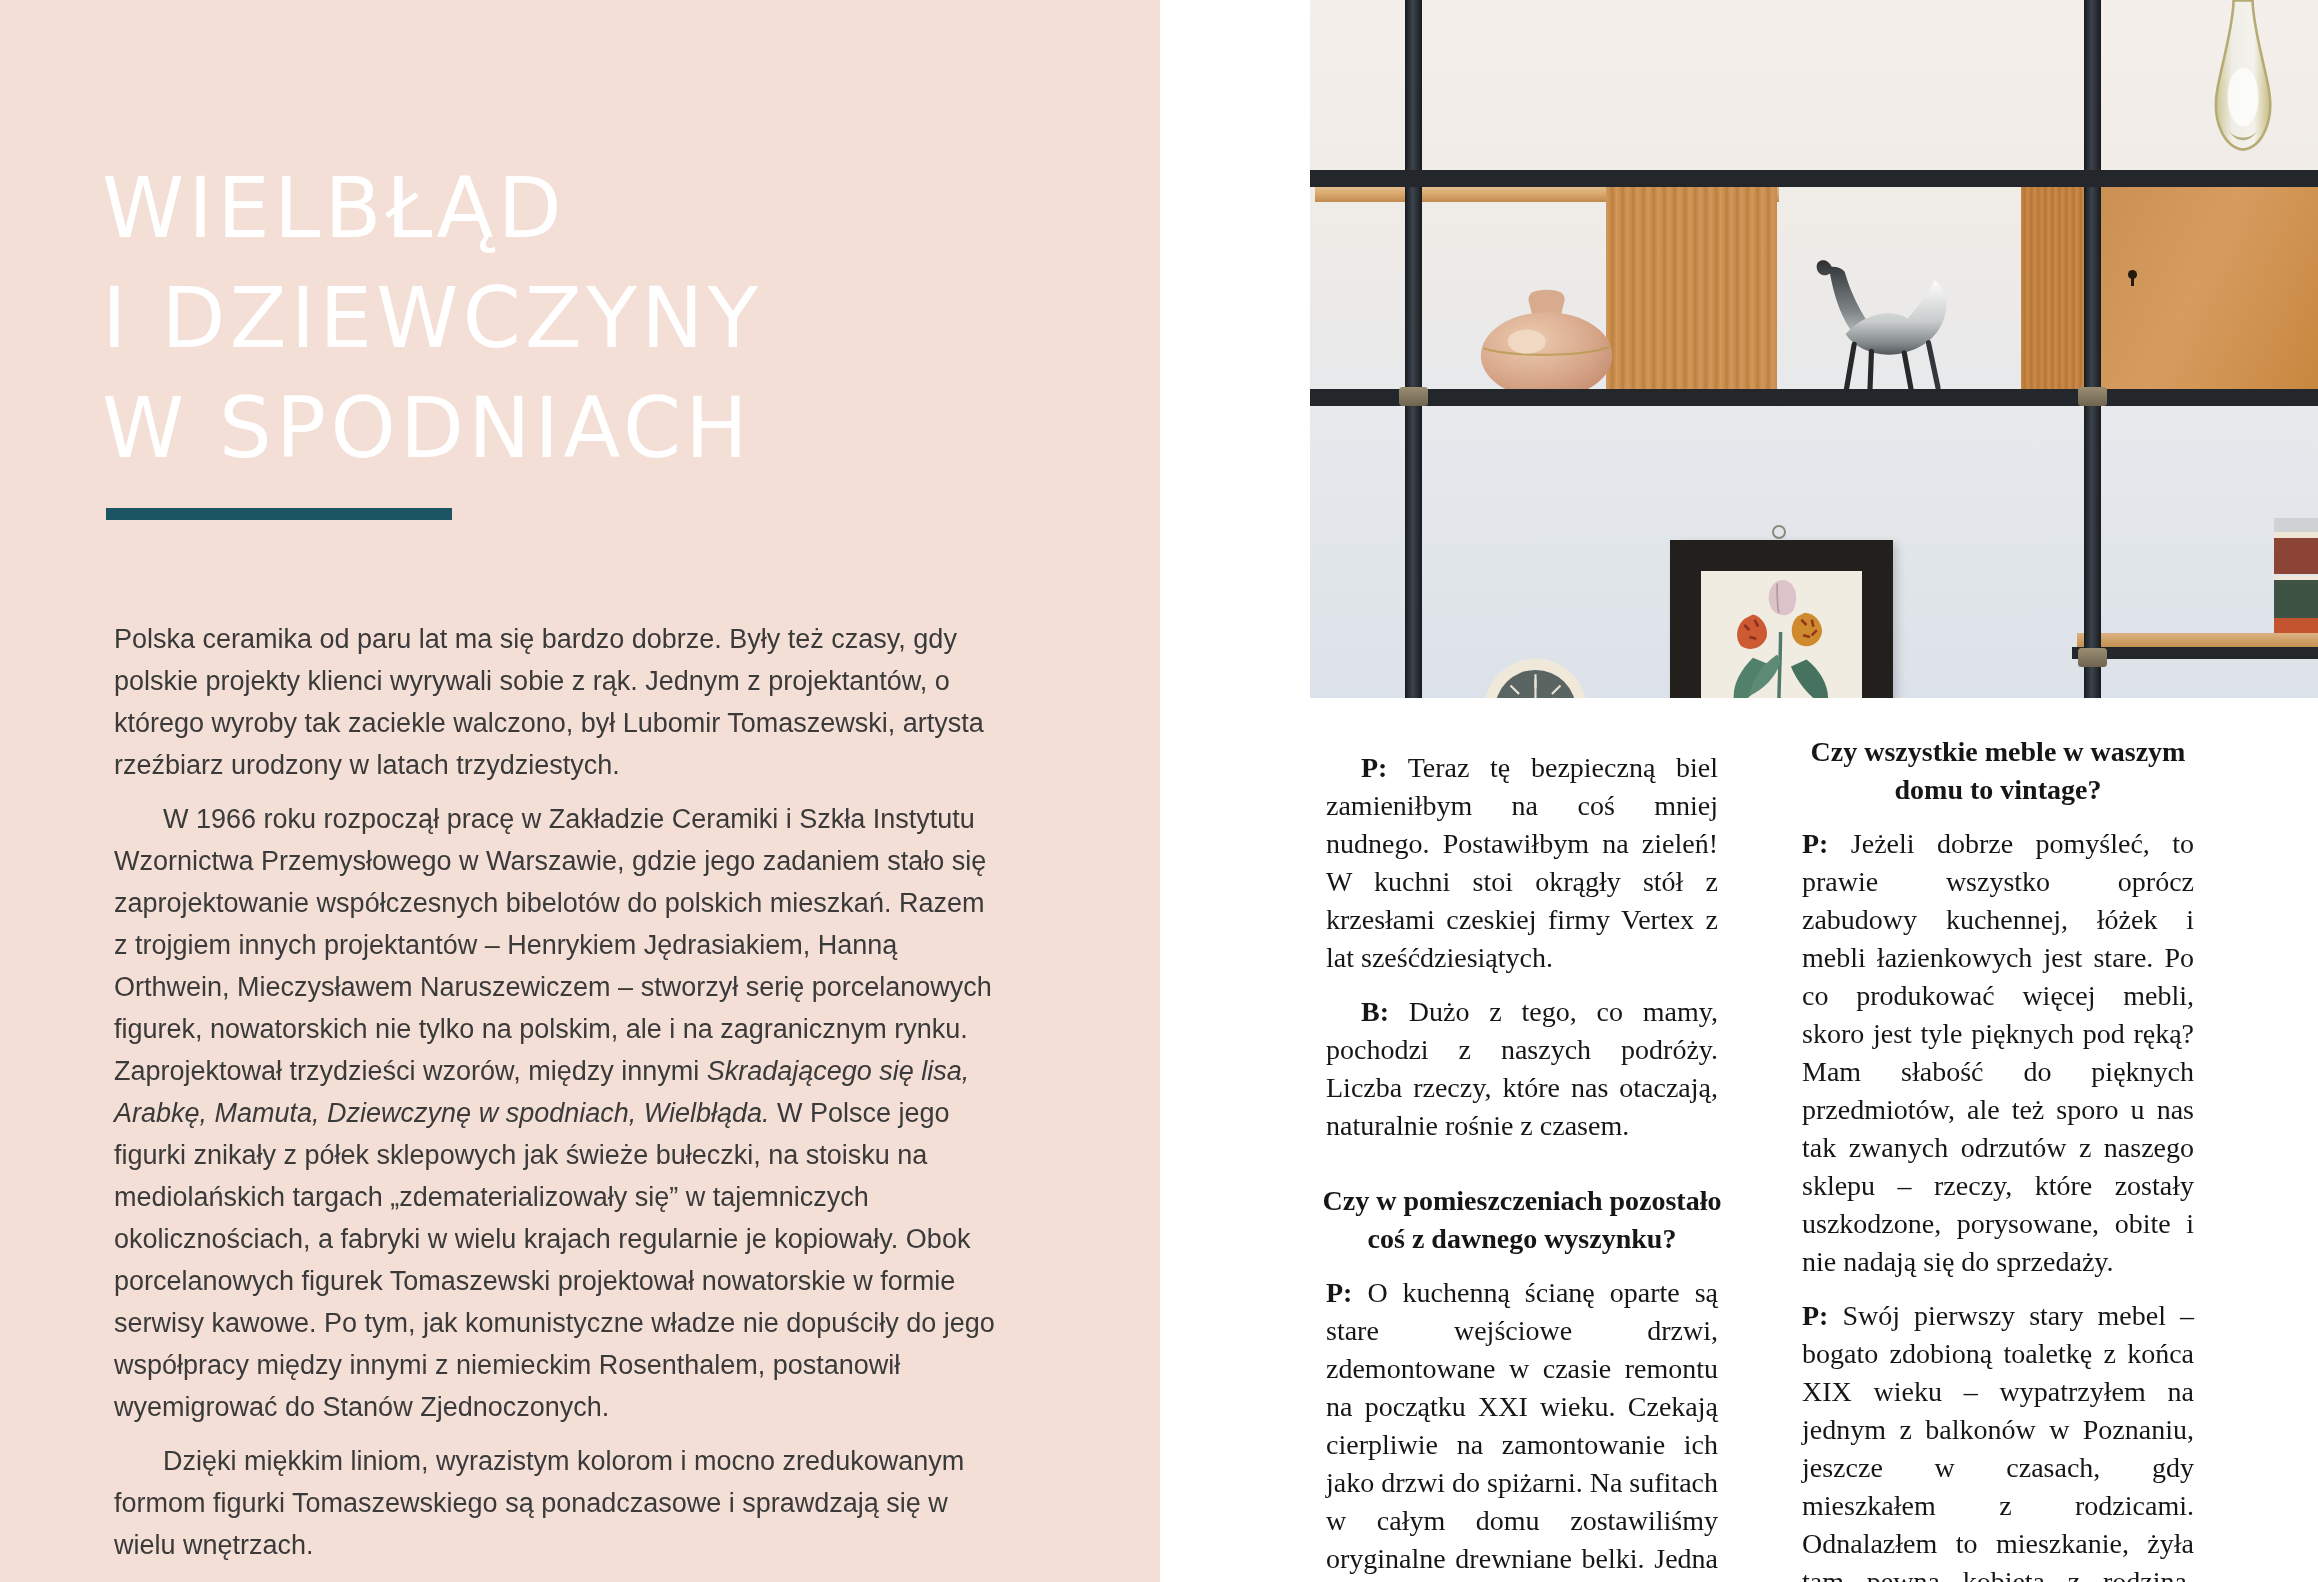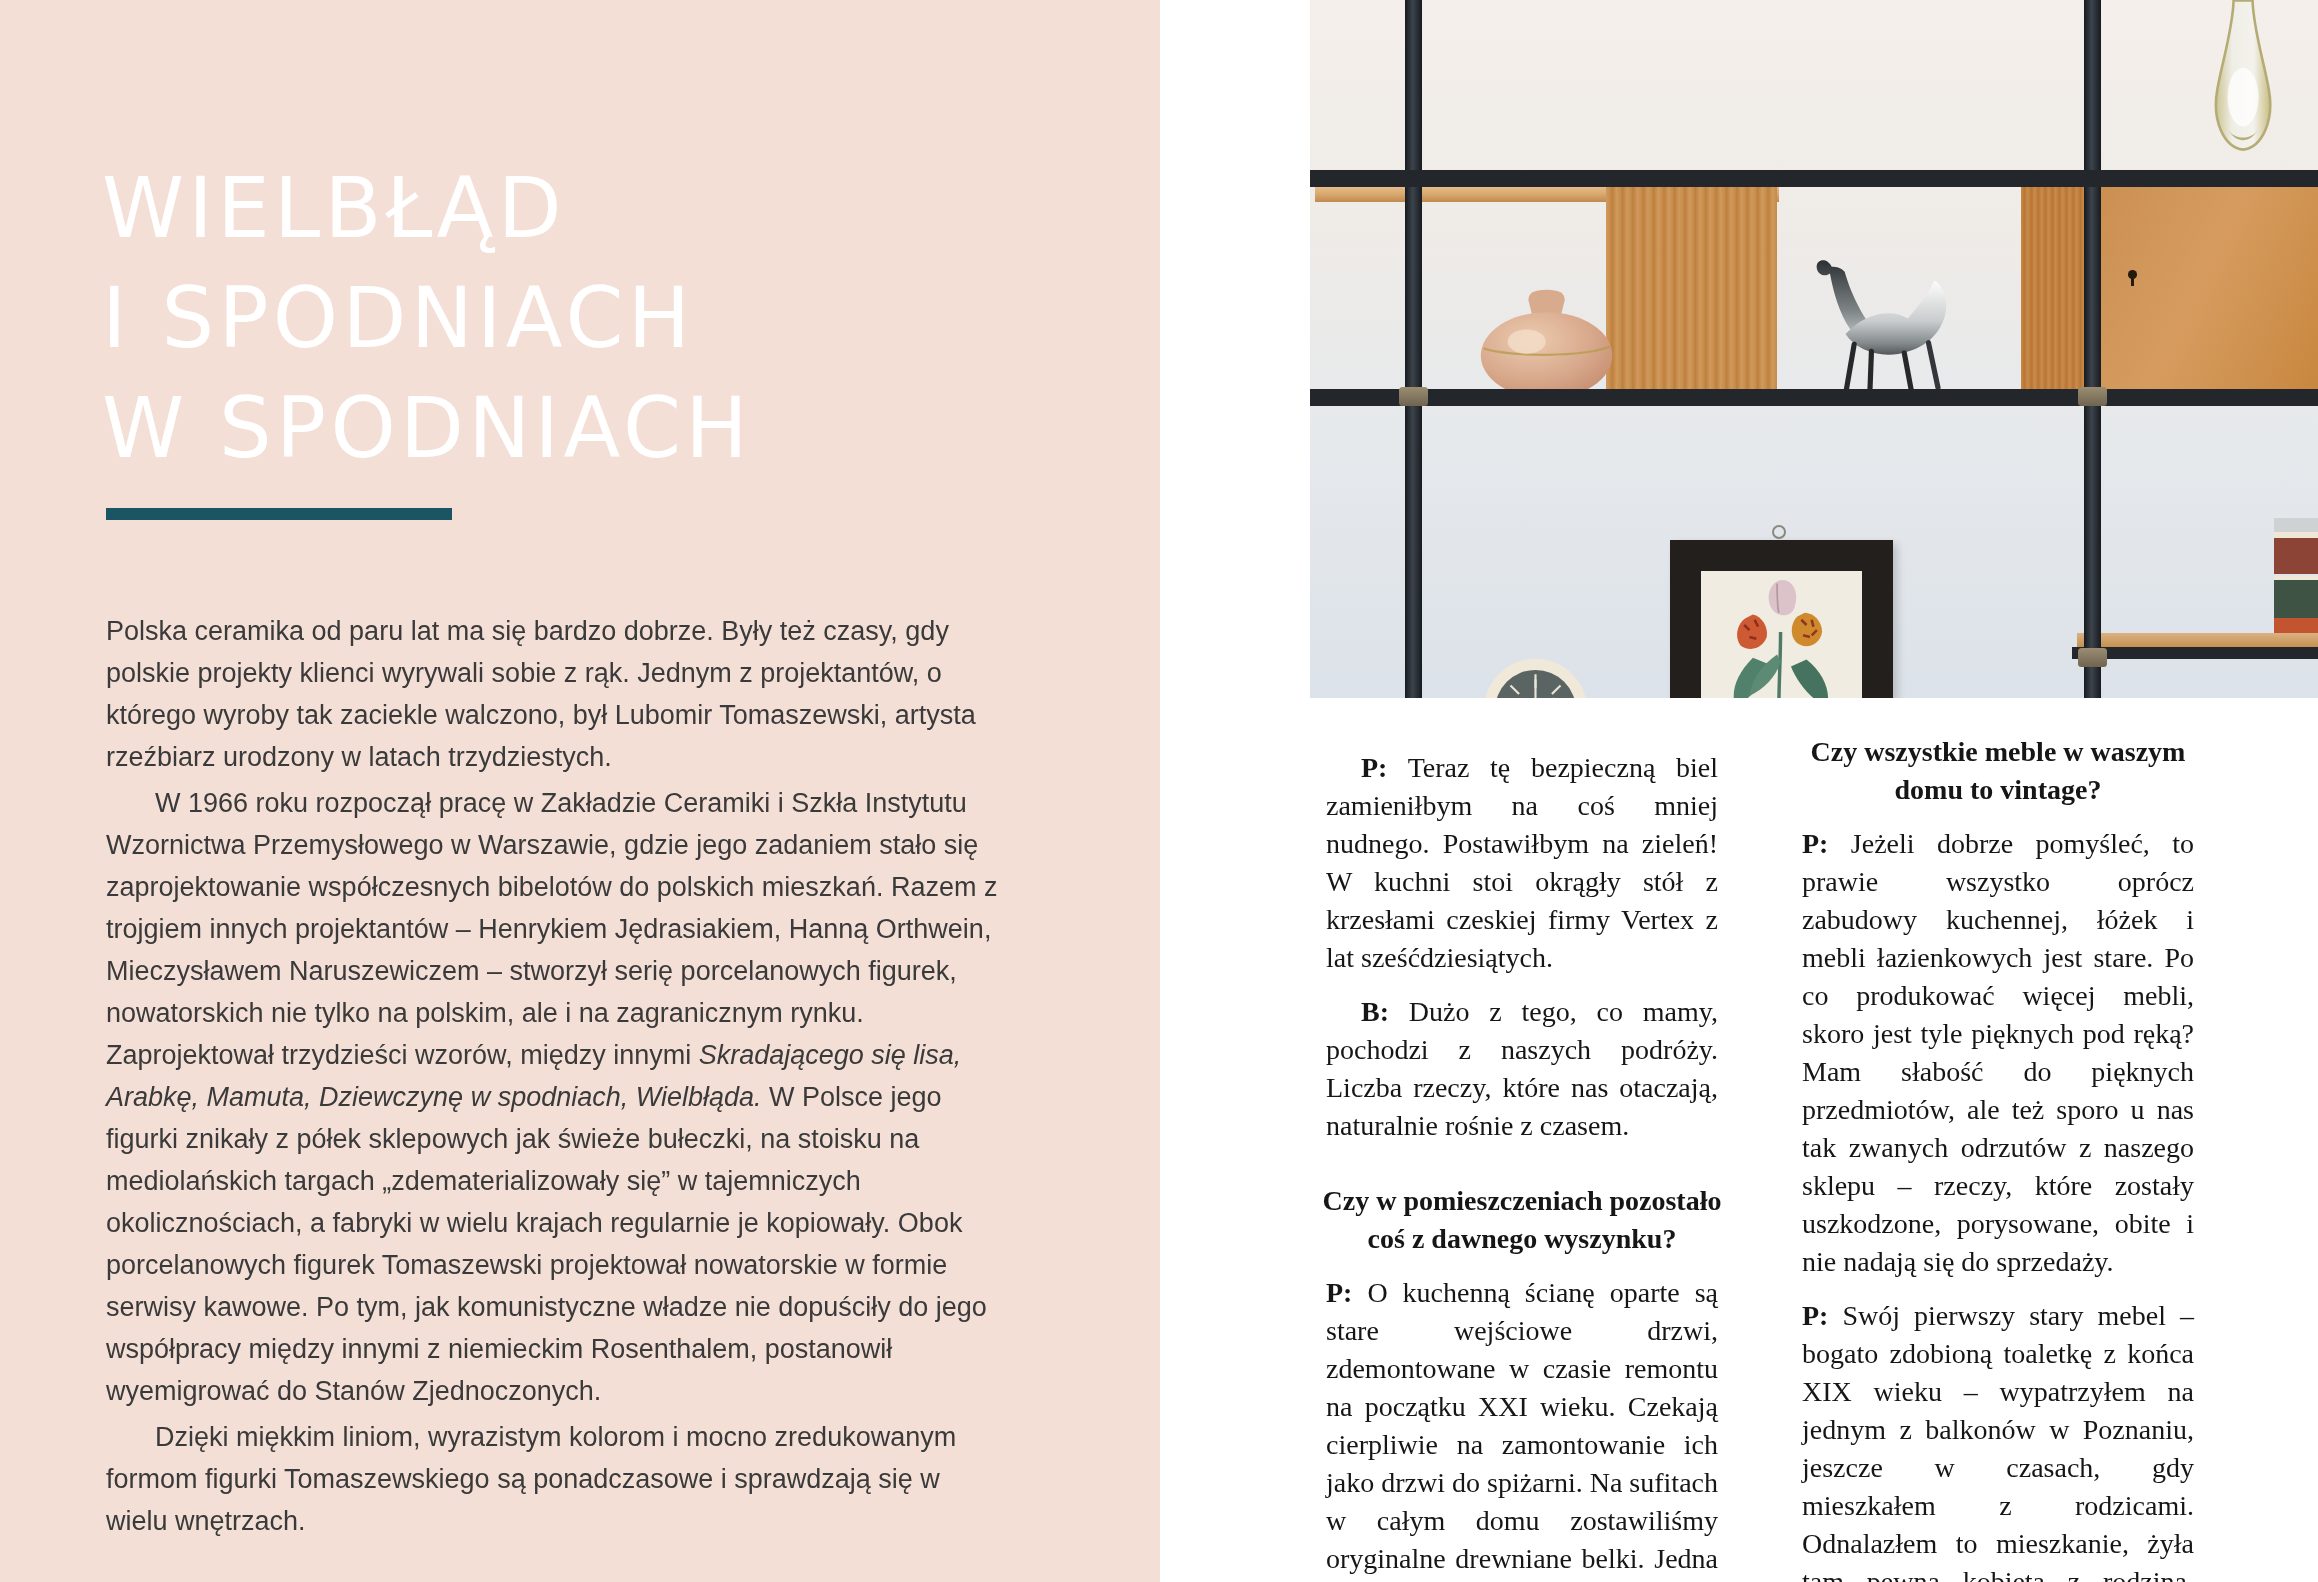--- a/index.html
+++ b/index.html
@@ -20,21 +20,21 @@
   }
   .title-rule{
     position:absolute;left:106px;top:508px;width:346px;height:12px;
     background:#1b5564;
   }
   .intro{
     position:absolute;left:102px;top:606px;width:909px;
     font-size:27px;line-height:42px;color:#3a3a3a;
     text-align:left;
   }
-  .intro p{margin:4px;}
+  .intro p{margin:12px;}
   .intro p.ind{text-indent:49px;}
   .intro .it{font-style:italic;}
   
   .col{
     position:absolute;top:733px;width:424px;
     font-family:"Liberation Serif",serif;
     font-size:28px;line-height:38px;color:#161616;
     text-align:justify;
   }
   .col-1{left:1310px;}
@@ -122,21 +122,21 @@
     background:#f1ece1;border:31px solid #221f1c;box-sizing:border-box;
     box-shadow:5.2px 3.5px 8.7px rgba(0,0,0,0.18);
   }
 </style>
 </head>
 <body>
 
 <div class="left-page">
   <div class="title">
     <div>WIELBŁĄD</div>
-    <div>I SPODNIACH</div>
+    <div>I DZIEWCZYNY</div>
     <div>W SPODNIACH</div>
   </div>
   <div class="title-rule"></div>
 
   <div class="intro">
     <p>Polska ceramika od paru lat ma się bardzo dobrze. Były też czasy, gdy polskie projekty klienci wyrywali sobie z rąk. Jednym z projektantów, o którego wyroby tak zaciekle walczono, był Lubomir Tomaszewski, artysta rzeźbiarz urodzony w latach trzydziestych.</p>
     <p class="ind"><span>W 1966 roku rozpoczął pracę w Zakładzie Ceramiki i Szkła Instytutu Wzornictwa Przemysłowego w Warszawie, gdzie jego zadaniem stało się zaprojektowanie współczesnych bibelotów do polskich mieszkań. Razem z trojgiem innych projektantów – Henrykiem Jędrasiakiem, Hanną Orthwein, Mieczysławem Naruszewiczem – stworzył serię porcelanowych figurek, nowatorskich nie tylko na polskim, ale i na zagranicznym rynku. Zaprojektował trzydzieści wzorów, między innymi </span><span class="it">Skradającego się lisa, Arabkę, Mamuta, Dziewczynę w spodniach, Wielbłąda.</span><span> W Polsce jego figurki znikały z półek sklepowych jak świeże bułeczki, na stoisku na mediolańskich targach „zdematerializowały się” w tajemniczych okolicznościach, a fabryki w wielu krajach regularnie je kopiowały. Obok porcelanowych figurek Tomaszewski projektował nowatorskie w formie serwisy kawowe. Po tym, jak komunistyczne władze nie dopuściły do jego współpracy między innymi z niemieckim Rosenthalem, postanowił wyemigrować do Stanów Zjednoczonych.</span></p>
     <p class="ind">Dzięki miękkim liniom, wyrazistym kolorom i mocno zredukowanym formom figurki Tomaszewskiego są ponadczasowe i sprawdzają się w wielu wnętrzach.</p>
   </div>
 </div>

